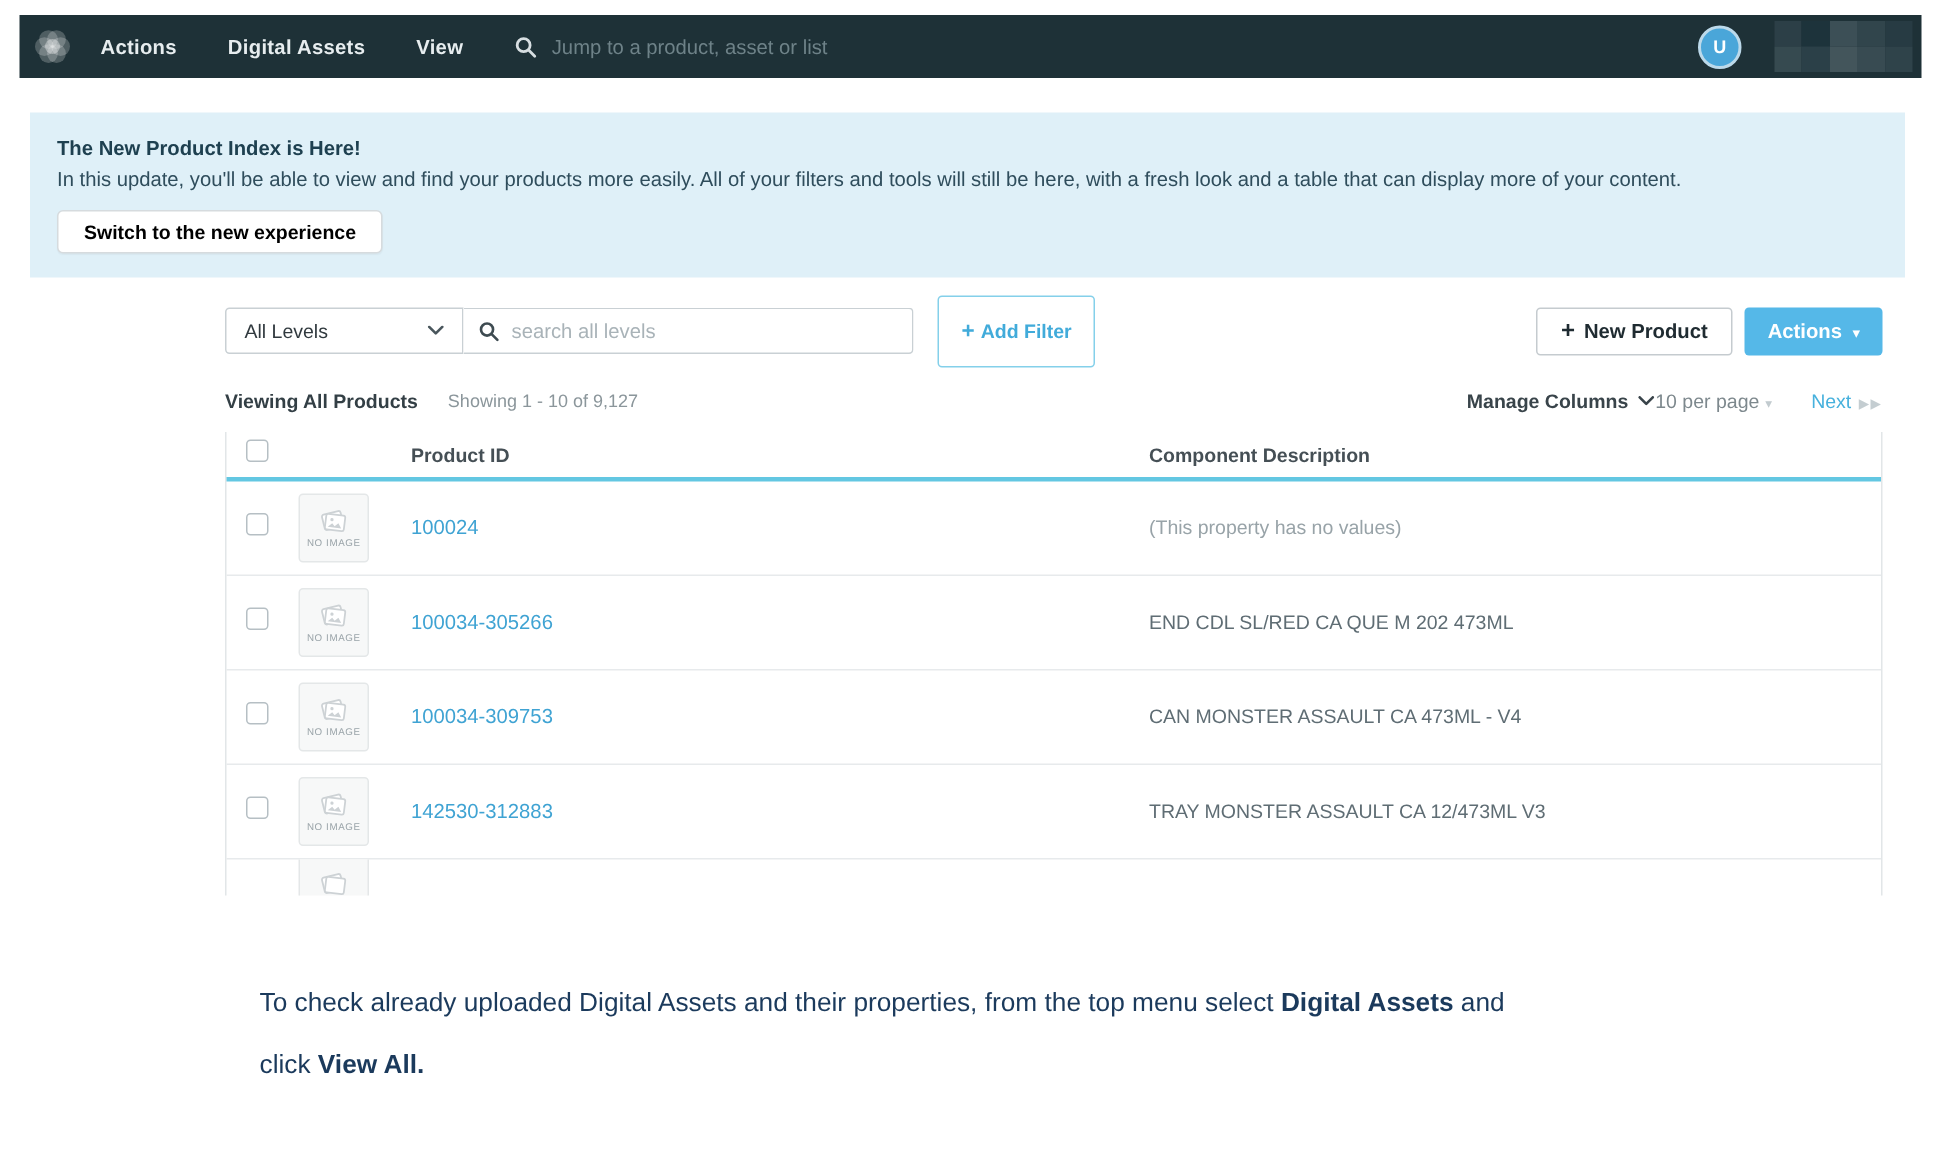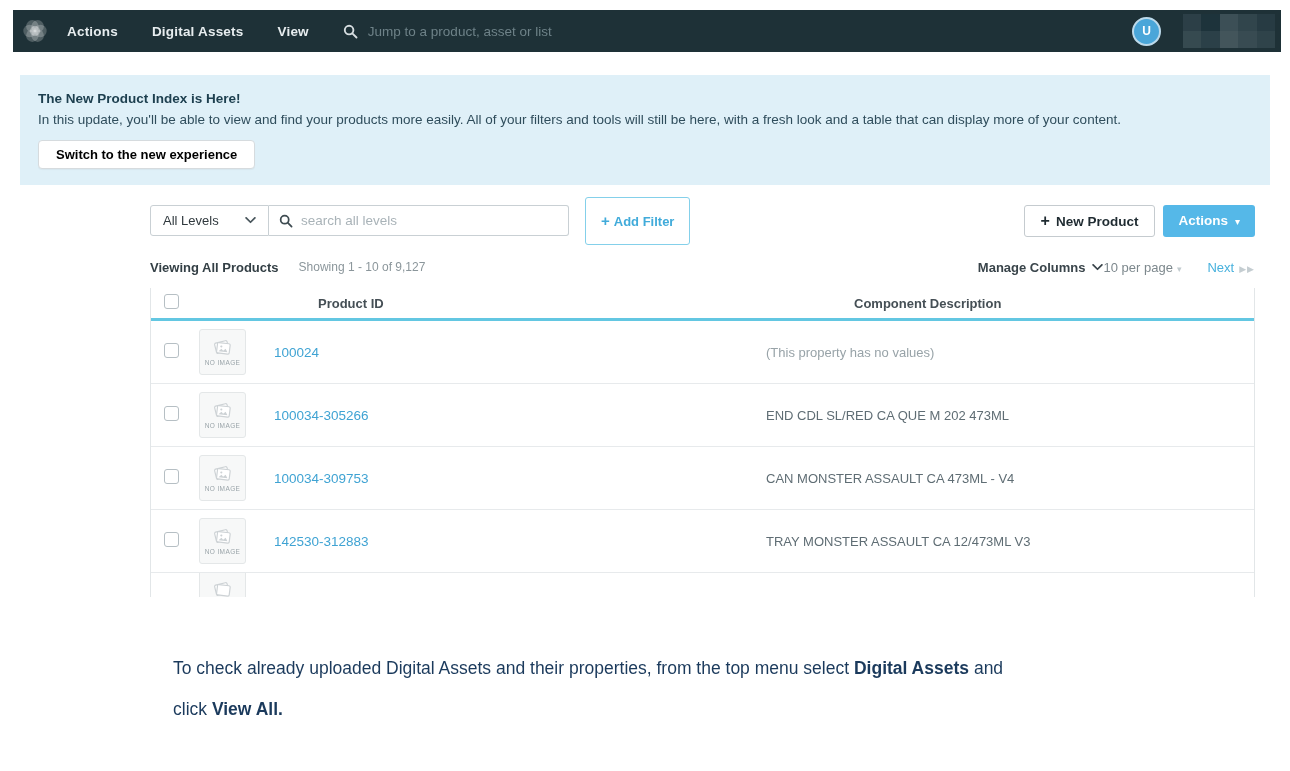--- a/index.html
+++ b/index.html
@@ -32,21 +32,21 @@
   .banner-title { font-size:13.5px; font-weight:700; color:#1e4050; }
   .banner-body  { font-size:13.5px; color:#2f4d5c; margin-top:6px; }
   .banner-btn { margin-top:13px; background:#fff; border:1px solid #d6dbde; border-radius:4px;
                 padding:0 17px; height:29px; font-size:13px; font-weight:700; color:#000000;
                 font-family:inherit; cursor:pointer; box-shadow:0 1px 1px rgba(0,0,0,.04); }
 
   
   .main { position:absolute; left:150px; top:205px; width:1105px; }
   .toolbar { display:flex; align-items:center; height:31px; }
   .filter-group { display:flex; height:31px; }
-  .level-select { display:flex; align-items:center; justify-content:space-between; width:119px;
+  .level-select { display:flex; align-items:center; justify-content:space-between; width:159px;
                   border:1px solid #c9d0d4; border-radius:3px 0 0 3px; padding:0 12px;
                   font-size:13px; color:#30393e; background:#fff; cursor:pointer; }
   .level-select svg { color:#49565c; }
   .search-box { display:flex; align-items:center; width:300px; border:1px solid #c9d0d4; border-left:none;
                 border-radius:0 3px 3px 0; padding:0 10px; background:#fff; }
   .search-box .mag { color:#3e4b51; display:flex; margin-right:8px; }
   .search-box input { border:none; outline:none; font-size:13.5px; color:#333; width:100%; font-family:inherit; }
   .search-box input::placeholder { color:#a9b3b8; }
   .btn-add-filter { margin-left:16px; height:48px; padding:0 15px; background:#fff;
                     border:1px solid #84d0ea; border-radius:3px; color:#41abda; font-size:13px;
@@ -73,21 +73,21 @@
   .next .arrows { color:#c4cdd1; font-size:9px; letter-spacing:1px; margin-left:5px; }
 
   
   .table { margin-top:12px; border-left:1px solid #e2e6e8; border-right:1px solid #e2e6e8; }
   .trow { display:flex; align-items:center; }
   .thead { height:33px; border-bottom:3px solid #63c7e2; }
   .col-check { width:48px; padding-left:13px; }
   .col-thumb { width:75px; }
   .col-id { width:492px; }
   .col-desc { flex:1; }
-  .th { font-size:13px; font-weight:700; color:#454f55;margin-left:44px; }
+  .th { font-size:13px; font-weight:700; color:#454f55; }
   .checkbox { display:inline-block; width:15px; height:15px; background:#fff;
               border:1px solid #b6bfc4; border-radius:3px; cursor:pointer; }
   .drow { height:63px; border-bottom:1px solid #e7eaec; }
   .thumb { width:47px; height:46px; background:#f7f8f8; border:1px solid #e4e7e8; border-radius:3px;
            display:flex; flex-direction:column; align-items:center; justify-content:center; }
   .thumb .lbl { font-size:6.5px; color:#9aa4a9; letter-spacing:.4px; margin-top:1px; }
   .id-link { font-size:13.5px; color:#3fa3d3; text-decoration:none; cursor:pointer; }
   .desc { font-size:13px; color:#5f6d74; }
   .desc.empty { color:#98a3a8; }
   .partial-row { height:24px; overflow:hidden; display:flex; }

